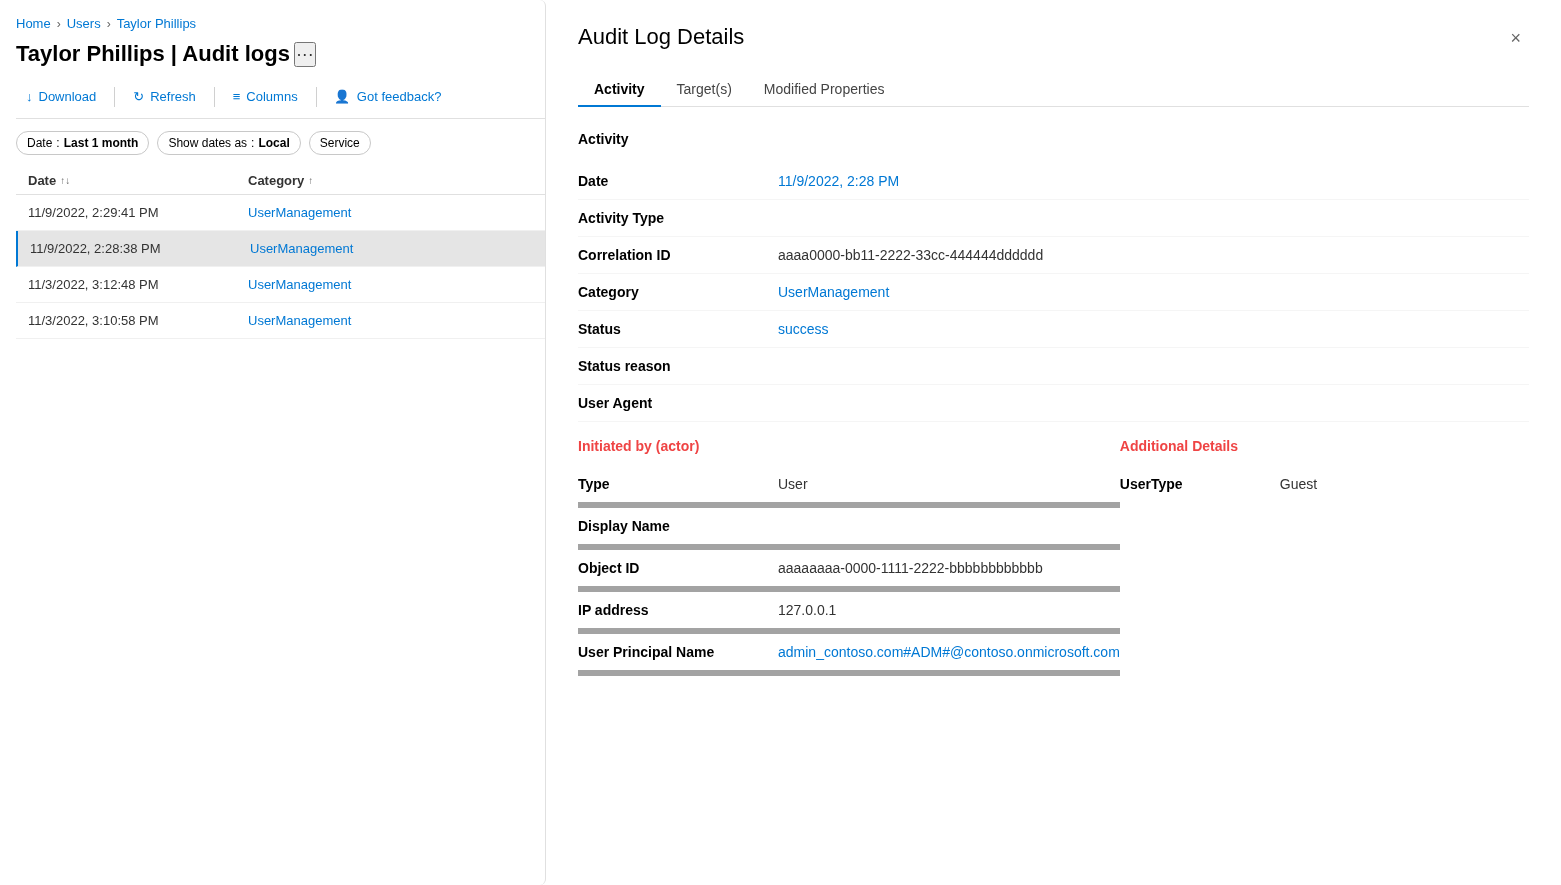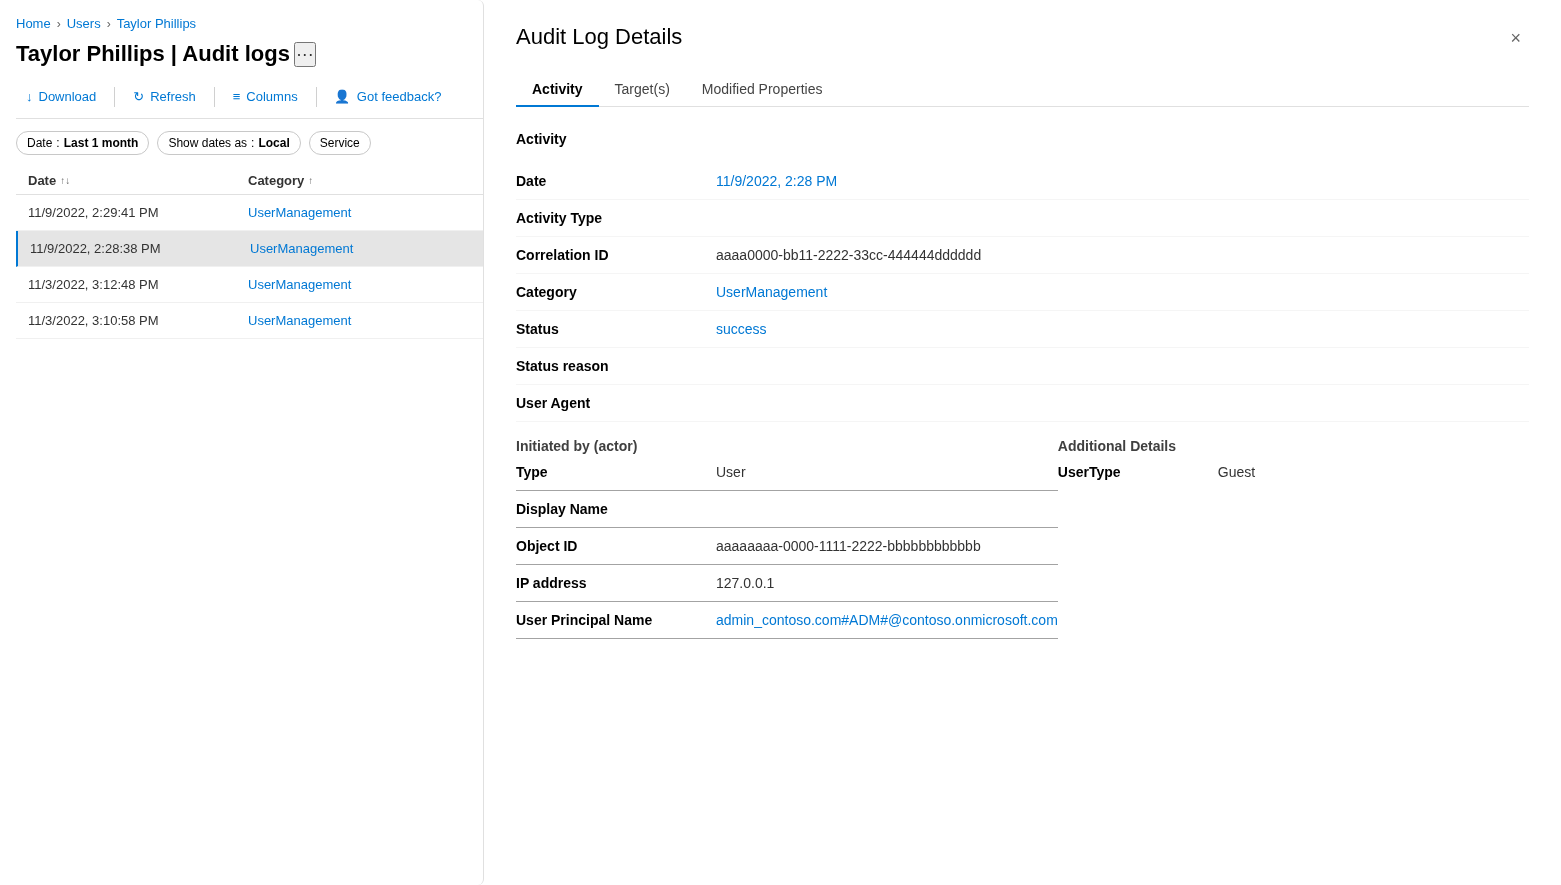--- a/index.html
+++ b/index.html
@@ -1,21 +1,21 @@
 <!DOCTYPE html>
 <html><head>
   <meta charset="utf-8">
   <style>
     * { box-sizing: border-box; margin: 0; padding: 0; }
     body { font-family: 'Segoe UI', Arial, sans-serif; font-size: 14px; color: #333; background: #fff; overflow: hidden; }
 
     .main-layout { display: flex; height: 885px; width: 1561px; position: relative; }
 
     
-    .left-panel { width: 484px; flex-shrink: 0; padding: 16px 0 0 16px; border-right: 1px solid #e0e0e0; overflow-y: auto; border-radius: 6px; }
+    .left-panel { width: 546px; flex-shrink: 0; padding: 16px 0 0 16px; border-right: 1px solid #e0e0e0; overflow-y: auto; border-radius: 6px; }
 
     .breadcrumb { display: flex; align-items: center; gap: 6px; font-size: 13px; color: #0078d4; margin-bottom: 10px; }
     .breadcrumb span { color: #333; }
     .breadcrumb a { color: #0078d4; text-decoration: none; cursor: pointer; }
     .breadcrumb .sep { color: #666; font-size: 12px; }
 
     .page-title { display: flex; align-items: center; gap: 4px; margin-bottom: 16px; }
     .page-title h1 { font-size: 22px; font-weight: 600; color: #000; }
     .page-title .ellipsis { font-size: 18px; color: #333; cursor: pointer; }
 
@@ -49,22 +49,22 @@
     .tab.active { color: #000; border-bottom: 2px solid #0078d4; font-weight: 600; }
 
     .section-label { font-size: 14px; font-weight: 700; color: #000; margin-bottom: 16px; }
 
     .detail-row { display: grid; grid-template-columns: 200px 1fr; padding: 10px 0; border-bottom: 1px solid #f5f5f5; align-items: start; }
     .detail-label { font-size: 14px; font-weight: 600; color: #000; }
     .detail-value { font-size: 14px; color: #333; }
     .detail-value.blue { color: #0078d4; }
 
     .two-col-section { display: grid; grid-template-columns: 1fr 1fr; gap: 0; margin-top: 16px; }
-    .col-section-title { font-size: 14px; font-weight: 700; color: #404040; }
-    .actor-detail-row { display: grid; grid-template-columns: 200px 1fr; padding: 10px 0; border-bottom: 1px solid #a3a3a3; align-items: start; }
+    .col-section-title { font-size: 14px; font-weight: 700; color: #ef4444; margin-bottom: 12px; }
+    .actor-detail-row { display: grid; grid-template-columns: 200px 1fr; padding: 10px 0; border-bottom: 6px solid #a3a3a3; align-items: start; }
 
     .additional-detail-row { display: grid; grid-template-columns: 160px 1fr; padding: 10px 0; }
   </style>
 </head>
 <body>
 
 <div class="main-layout">
 
   <div class="left-panel">
 

